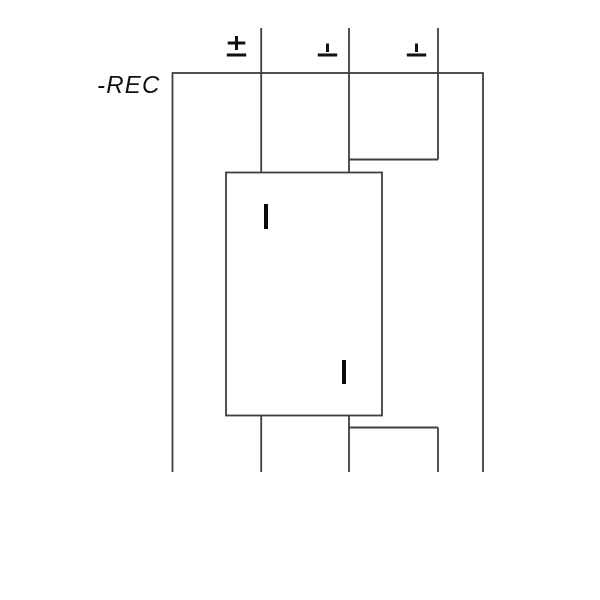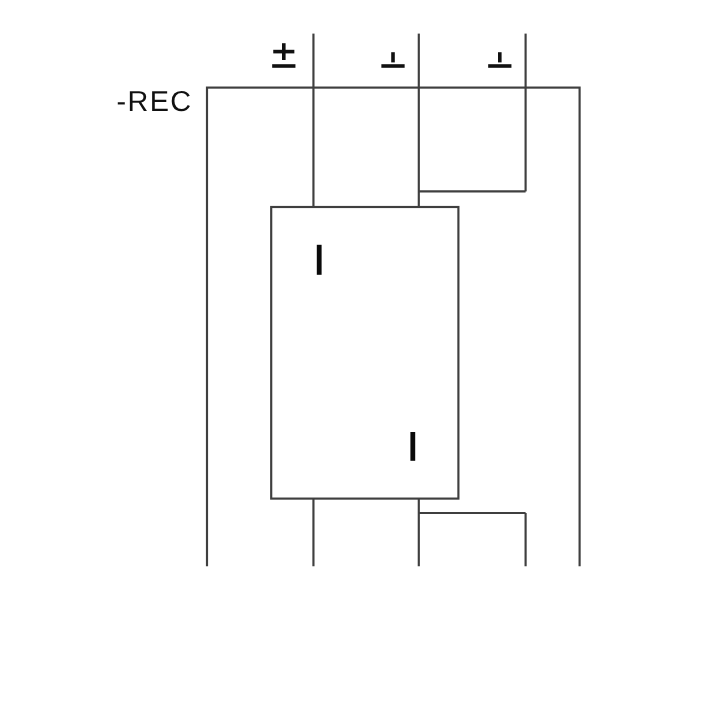--- a/index.html
+++ b/index.html
@@ -7,20 +7,21 @@
     padding: 0;
     background: #ffffff;
   }
   .stage {
     position: relative;
     width: 600px;
     height: 472px;
     background: var(--bg, #ffffff);
     font-family: "Liberation Sans", sans-serif;
     overflow: hidden;
+    font-style: italic;
   }
   svg { display: block; }
   .ln {
     stroke: var(--line, #3f3f3f);
     stroke-width: 1.8;
     fill: none;
   }
   .sym {
     stroke: var(--symbol, #111111);
     stroke-width: 3;

